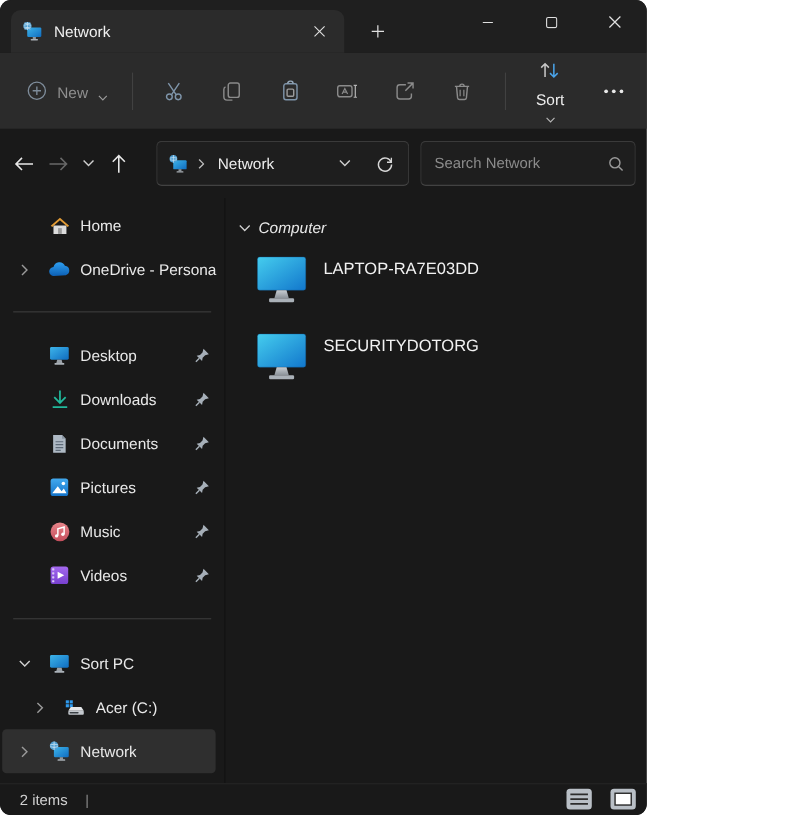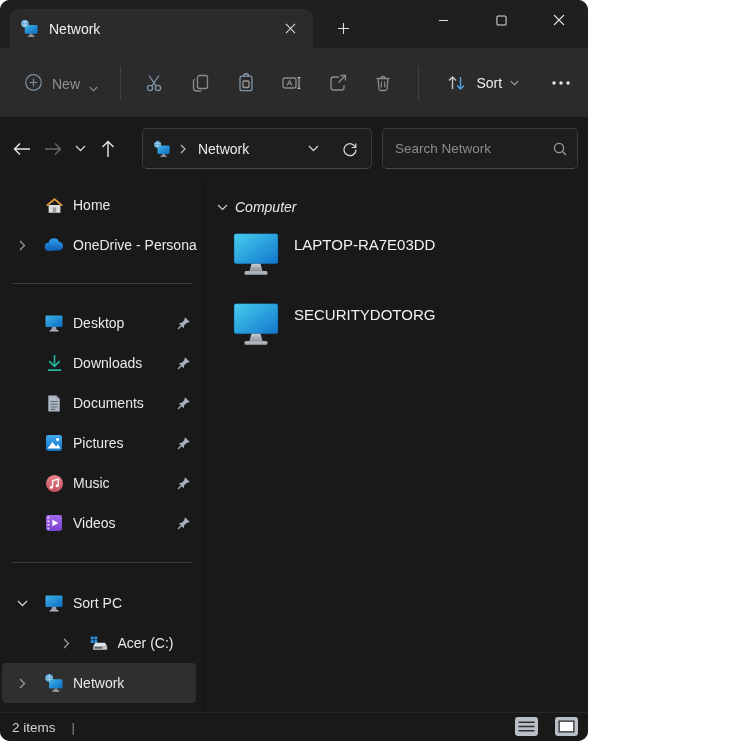--- a/index.html
+++ b/index.html
@@ -23,21 +23,21 @@
   .win-btn { width:58px; height:40px; display:flex; align-items:center; justify-content:center; }
   
   .commandbar {
     position:absolute; top:48px; left:0; right:0; height:69px; background:#2b2b2b;
     display:flex; align-items:center; padding:0 14px;
   }
   .cmd-new { display:flex; align-items:flex-end; gap:9px; padding:8px 10px; border-radius:4px; }
   .cmd-new-label { font-size:14px; color:#8f8f8f; }
   .cmd-sep { width:1px; height:34px; background:#414141; margin:0 12px; }
   .tool-btn { width:44px; height:40px; display:flex; align-items:center; justify-content:center; margin:0 8px; border-radius:4px; }
-  .cmd-sort { display:flex; align-items:center; gap:8px; padding:8px 10px; margin-left:6px; border-radius:4px; }
+  .cmd-sort { display:flex; align-items:center; gap:8px; padding:8px 10px; margin-left:6px; border-radius:4px;flex-direction:column; }
   .cmd-sort-label { font-size:14px; color:#eeeeee; }
   .cmd-more { width:40px; height:40px; margin-left:18px; }
   
   .navbar { position:absolute; top:117px; left:0; right:0; height:63px; display:flex; align-items:center; padding:0 10px; }
   .nav-btn { width:36px; height:36px; display:flex; align-items:center; justify-content:center; border-radius:4px; }
   .addressbar {
     display:flex; align-items:center; height:41px; width:343px; margin-left:22px;
     background:#1e1e1e; border:1px solid #3a3a3a; border-bottom-color:#474747;
     border-radius:5px; padding:0 6px 0 10px;
   }
@@ -61,32 +61,32 @@
   .side-row {
     height:40px; display:flex; align-items:center; padding-left:14px;
     white-space:nowrap; cursor:default; border-radius:4px;
   }
   .side-row.selected { background:#2f2f2f; margin:0 8px 0 2px; padding-left:12px; }
   .chev-slot { width:16px; display:flex; align-items:center; justify-content:center; flex:none; }
   .s-icon { width:20px; height:20px; margin-left:14px; flex:none; display:flex; align-items:center; justify-content:center; }
   .side-label { margin-left:9px; font-size:14px; color:#e9e9e9; overflow:hidden; }
   .pin { margin-left:auto; margin-right:13px; flex:none; display:flex; }
   .side-div { height:1px; background:#3c3c3c; margin:18px 12px 19px 12px; }
-  .indent { padding-left:28px;justify-content:center; }
+  .indent { padding-left:28px; }
   
   .content { flex:1; padding:17px 0 0 7px; position:relative; }
   .group-header { display:flex; align-items:center; gap:7px; padding-left:5px; height:20px; }
   .group-label { font-size:14px; color:#e9e9e9;font-style:italic; }
   .tile { display:flex; align-items:flex-start; margin:11px 0 18px 18px; width:300px; cursor:default; border-radius:4px; }
   .tile-icon { width:52px; height:52px; flex:none; }
   .tile-label { margin:8px 0 0 12px; font-size:15px; color:#f2f2f2; }
   
   .statusbar {
     position:absolute; bottom:0; left:0; right:0; height:29px; background:#191919;
-    border-top:1px solid #262626; display:flex; align-items:center; padding:0 12px; z-index:2;
+    border-top:1px solid #262626; display:flex; align-items:center; padding:0 18px; z-index:2;
   }
   .status-count { font-size:13.5px; color:#d2d2d2; }
   .status-sep { margin-left:16px; color:#8a8a8a; font-size:13px; }
   .view-toggles { position:absolute; right:7px; bottom:3px; display:flex; gap:11px; z-index:2; }
   .view-btn { width:29px; height:23px; display:flex; align-items:center; justify-content:center; }
   
   .logo { position:absolute; left:652px; top:655px; width:64px; height:72px; z-index:5; pointer-events:none; }
   .logo .bar { position:absolute; border-radius:8px; }
   .bar-blue   { left:2px;  top:17px; width:13px; height:39px; }
   .bar-cyan   { left:24px; top:2px;  width:14px; height:44px; }

